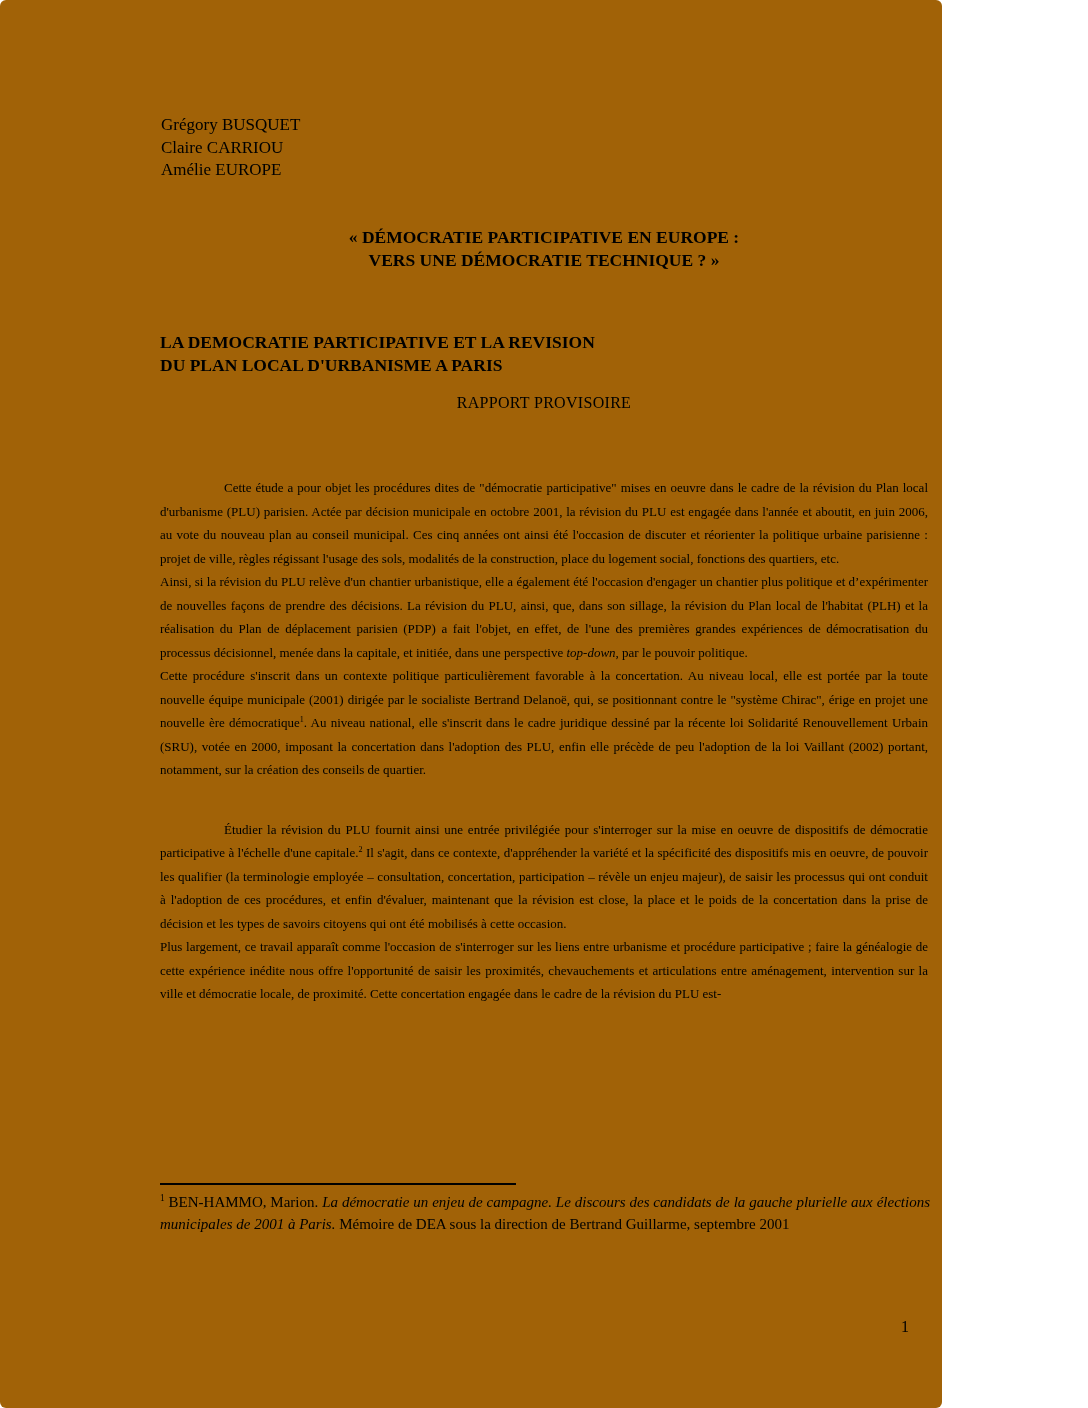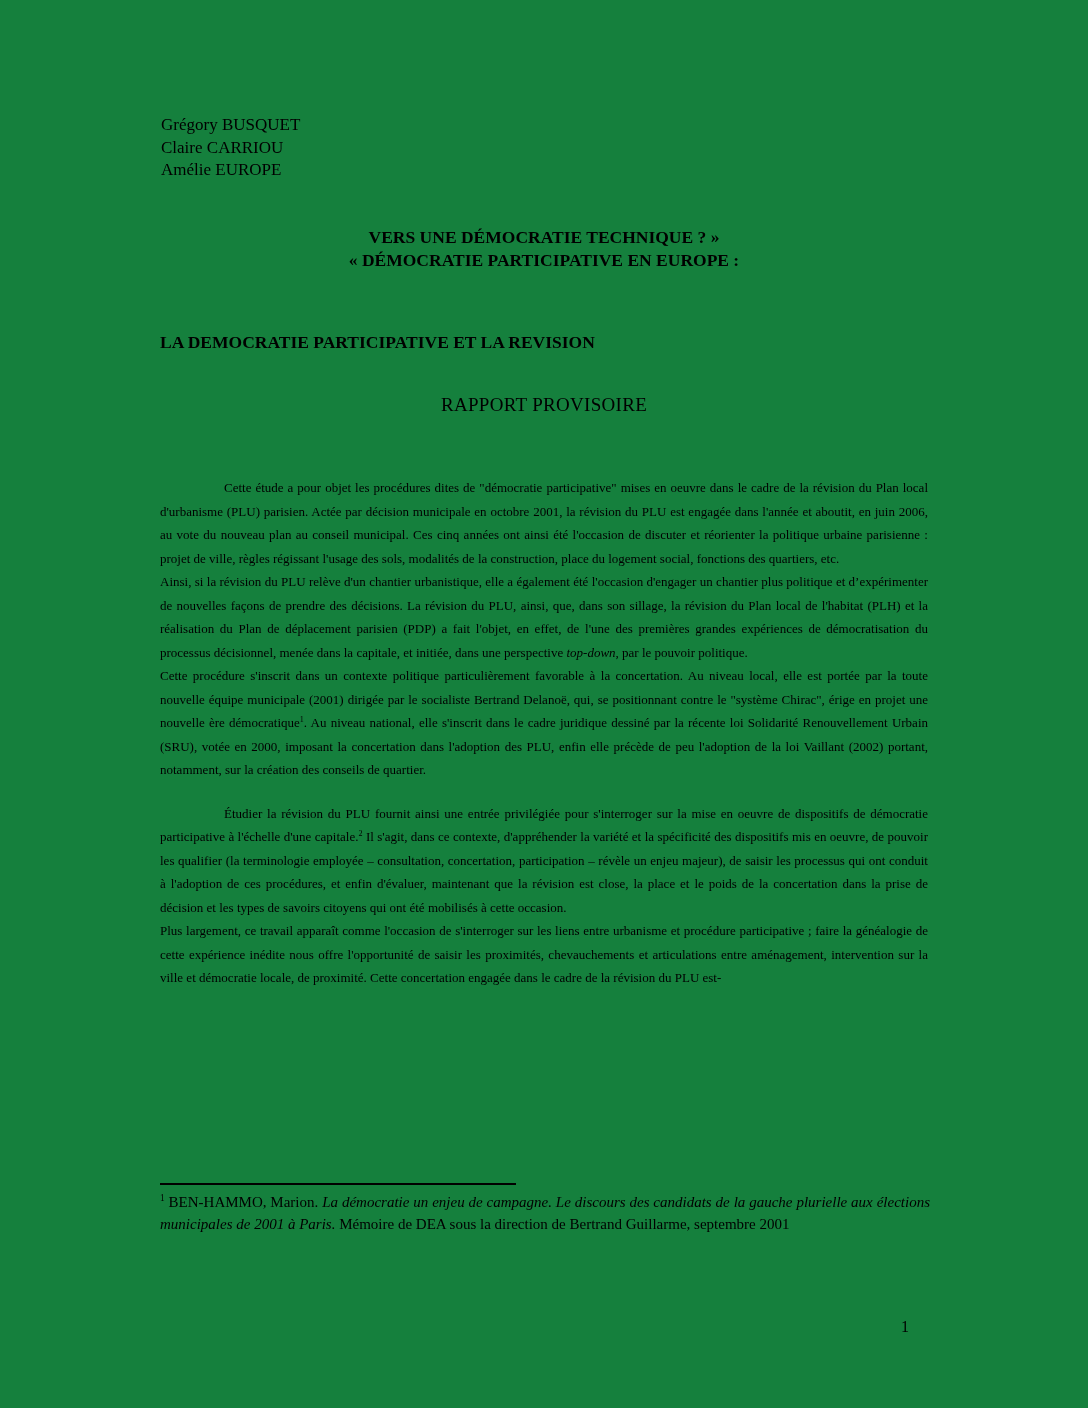--- a/index.html
+++ b/index.html
@@ -2,26 +2,27 @@
 <html><head>
 <meta charset="utf-8">
 <style>
   html, body {
     margin: 0;
     padding: 0;
     background: #ffffff;
   }
   .page {
     position: relative;
-    width: 1088px;
+    width: 942px;
     height: 1408px;
-    background: #15803d;
+    background: #a16207;
     color: #000000;
     font-family: "Liberation Serif", "DejaVu Serif", serif;
     overflow: hidden;
+    border-radius: 6px;
   }
   .authors {
     position: absolute;
     top: 114px;
     left: 161px;
     font-size: 17px;
     line-height: 22.5px;
   }
   .title-block {
     position: absolute;
@@ -42,40 +43,40 @@
     font-weight: bold;
     font-size: 17.5px;
     line-height: 22.5px;
   }
   .report-label {
     position: absolute;
     top: 394px;
     left: 160px;
     width: 768px;
     text-align: center;
-    font-size: 19px;
+    font-size: 16px;
     letter-spacing: 0.3px;
   }
   .body-text {
     position: absolute;
     top: 476px;
     left: 160px;
     width: 768px;
     font-size: 13px;
     line-height: 23.5px;
     text-align: justify;
   }
   .body-text p {
     margin: 0;
   }
   .body-text p.indent {
     text-indent: 64px;
   }
   .body-text p.gap-before {
-    margin-top: 20px;
+    margin-top: 36px;
   }
   .italic {
     font-style: italic;
   }
   sup.fnref {
     font-size: 0.62em;
     vertical-align: super;
     line-height: 0;
   }
   .footnotes {
@@ -109,26 +110,27 @@
 
 <div class="page">
 
   <div class="authors">
     <div>Grégory BUSQUET</div>
     <div>Claire CARRIOU</div>
     <div>Amélie EUROPE</div>
   </div>
 
   <div class="title-block">
+    <div>« DÉMOCRATIE PARTICIPATIVE EN EUROPE :</div>
     <div>VERS UNE DÉMOCRATIE TECHNIQUE ? »</div>
-    <div>« DÉMOCRATIE PARTICIPATIVE EN EUROPE :</div>
   </div>
 
   <div class="subtitle-block">
     <div>LA DEMOCRATIE PARTICIPATIVE ET LA REVISION</div>
+    <div>DU PLAN LOCAL D'URBANISME A PARIS</div>
   </div>
 
   <div class="report-label">RAPPORT PROVISOIRE</div>
 
   <div class="body-text">
     <p class="indent">Cette étude a pour objet les procédures dites de "démocratie participative" mises en oeuvre dans le cadre de la révision du Plan local d'urbanisme (PLU) parisien. Actée par décision municipale en octobre 2001, la révision du PLU est engagée dans l'année et aboutit, en juin 2006, au vote du nouveau plan au conseil municipal. Ces cinq années ont ainsi été l'occasion de discuter et réorienter la politique urbaine parisienne : projet de ville, règles régissant l'usage des sols, modalités de la construction, place du logement social, fonctions des quartiers, etc.</p>
     <p><span>Ainsi, si la révision du PLU relève d'un chantier urbanistique, elle a également été l'occasion d'engager un chantier plus politique et d’expérimenter de nouvelles façons de prendre des décisions. La révision du PLU, ainsi, que, dans son sillage, la révision du Plan local de l'habitat (PLH) et la réalisation du Plan de déplacement parisien (PDP) a fait l'objet, en effet, de l'une des premières grandes expériences de démocratisation du processus décisionnel, menée dans la capitale, et initiée, dans une perspective </span><span class="italic">top-down</span><span>, par le pouvoir politique.</span></p>
     <p><span>Cette procédure s'inscrit dans un contexte politique particulièrement favorable à la concertation. Au niveau local, elle est portée par la toute nouvelle équipe municipale (2001) dirigée par le socialiste Bertrand Delanoë, qui, se positionnant contre le "système Chirac", érige en projet une nouvelle ère démocratique</span><sup class="fnref">1</sup><span>. Au niveau national, elle s'inscrit dans le cadre juridique dessiné par la récente loi Solidarité Renouvellement Urbain (SRU), votée en 2000, imposant la concertation dans l'adoption des PLU, enfin elle précède de peu l'adoption de la loi Vaillant (2002) portant, notamment, sur la création des conseils de quartier.</span></p>
     <p class="indent gap-before"><span>Étudier la révision du PLU fournit ainsi une entrée privilégiée pour s'interroger sur la mise en oeuvre de dispositifs de démocratie participative à l'échelle d'une capitale.</span><sup class="fnref">2</sup><span> Il s'agit, dans ce contexte, d'appréhender la variété et la spécificité des dispositifs mis en oeuvre, de pouvoir les qualifier (la terminologie employée – consultation, concertation, participation – révèle un enjeu majeur), de saisir les processus qui ont conduit à l'adoption de ces procédures, et enfin d'évaluer, maintenant que la révision est close, la place et le poids de la concertation dans la prise de décision et les types de savoirs citoyens qui ont été mobilisés à cette occasion.</span></p>
     <p>Plus largement, ce travail apparaît comme l'occasion de s'interroger sur les liens entre urbanisme et procédure participative ; faire la généalogie de cette expérience inédite nous offre l'opportunité de saisir les proximités, chevauchements et articulations entre aménagement, intervention sur la ville et démocratie locale, de proximité. Cette concertation engagée dans le cadre de la révision du PLU est-</p>

